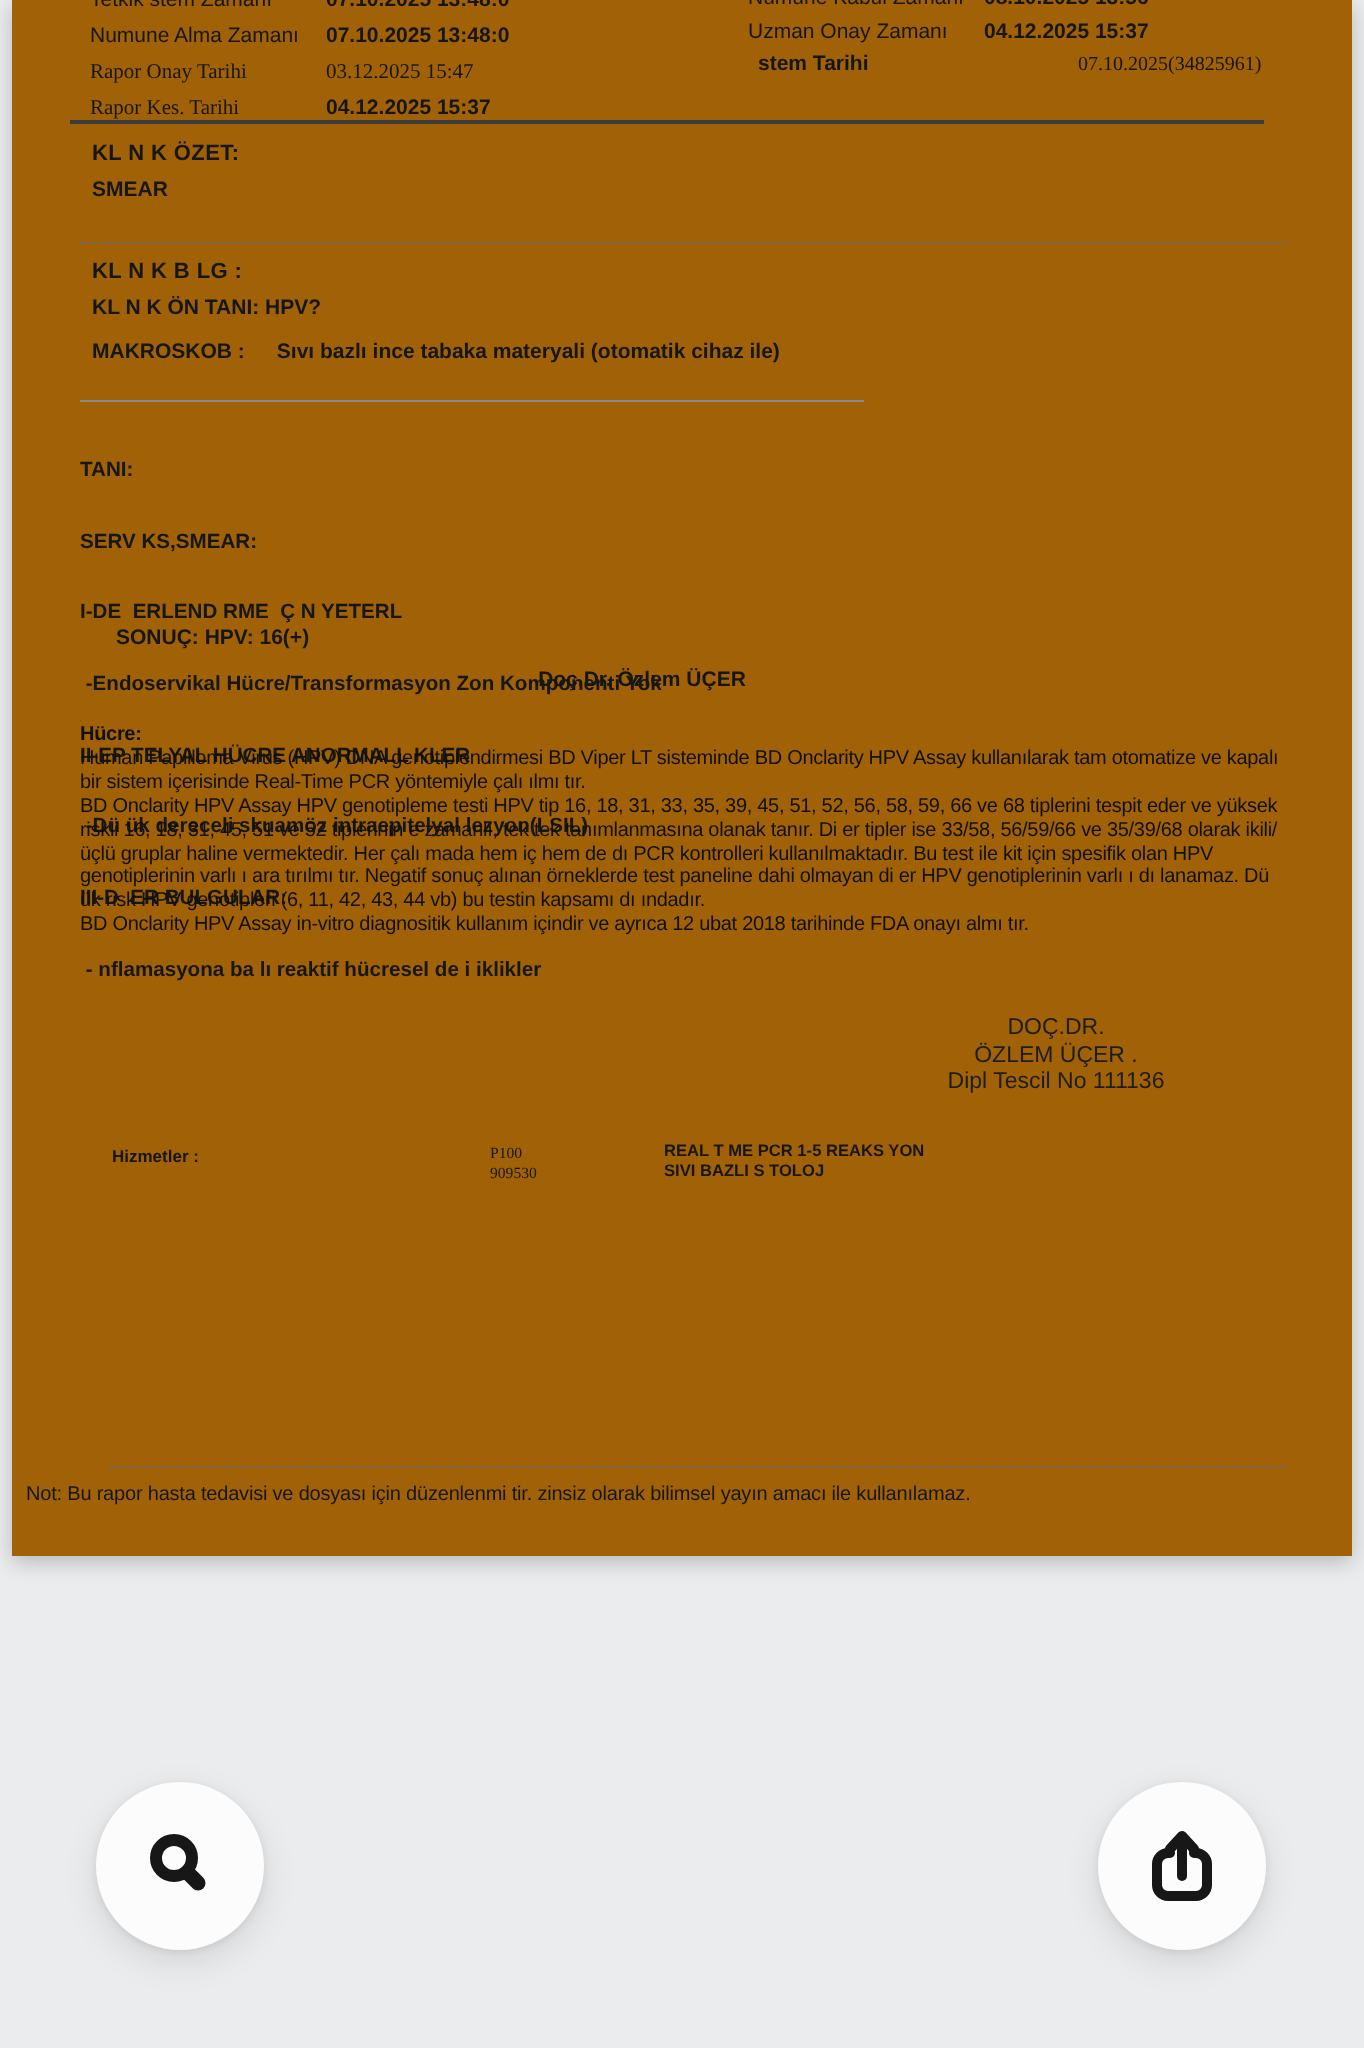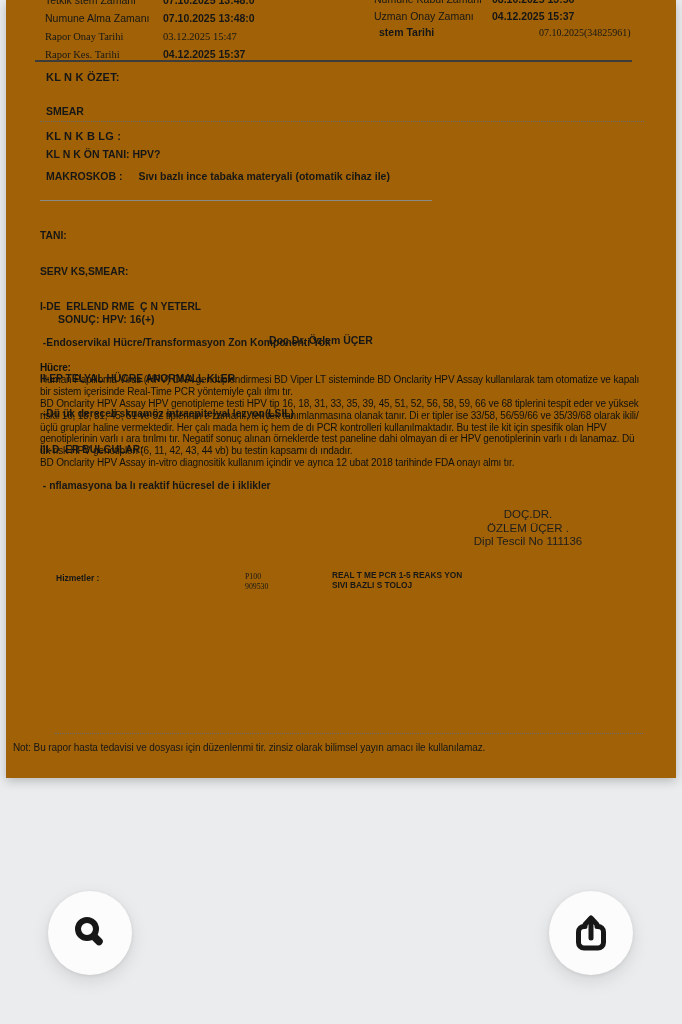--- a/index.html
+++ b/index.html
@@ -35,21 +35,21 @@
   .serif   { font-family:"Liberation Serif", serif; font-weight:400; font-size:10.5px; }
   .serifSm { font-family:"Liberation Serif", serif; font-weight:400; font-size:10px;margin-left:47px; }
 
   .rule-thick  { left:29px;  top:60px;  width:597px; border-top:2px solid #3c3c3c; height:0; }
   .rule-dot-1  { left:34px;  top:121px; width:604px; border-top:1.5px dotted #6a6a6a; height:0; }
   .rule-thin   { left:34px;  top:200px; width:392px; border-top:1px solid #8a8a8a; height:0; }
   .rule-dot-2  { left:49px;  top:733px; width:588px; border-top:1.5px dotted #6a6a6a; height:0; }
 
   .h-bold { font-weight:700; font-size:11px; letter-spacing:.2px; white-space:nowrap; }
   .t-ozet      { left:40px; top:71px; }
-  .t-smear     { left:40px; top:89px;  font-size:10.5px; font-weight:700;margin-top:16px; }
+  .t-smear     { left:40px; top:89px;  font-size:10.5px; font-weight:700; }
   .t-bilgi     { left:40px; top:130px; }
   .t-ontani    { left:40px; top:148px; font-size:10.5px; font-weight:700; }
   .t-makro     { left:40px; top:170px; font-size:10.5px; font-weight:700; white-space:nowrap; }
   .t-makro .makro-val { margin-left:16px; font-weight:700; }
 
   .tani-block  { left:34px; top:206px; font-size:10.3px; line-height:11.9px; font-weight:700; white-space:pre; }
   .t-sonuc     { left:52px; top:313px; font-size:10.5px; font-weight:700; }
   .t-doctor    { left:160px; top:334px; width:310px; text-align:center; font-size:10.5px; font-weight:700; }
 
   .yontem      { left:34px; top:362px; width:606px; font-size:10px; line-height:11.9px;

